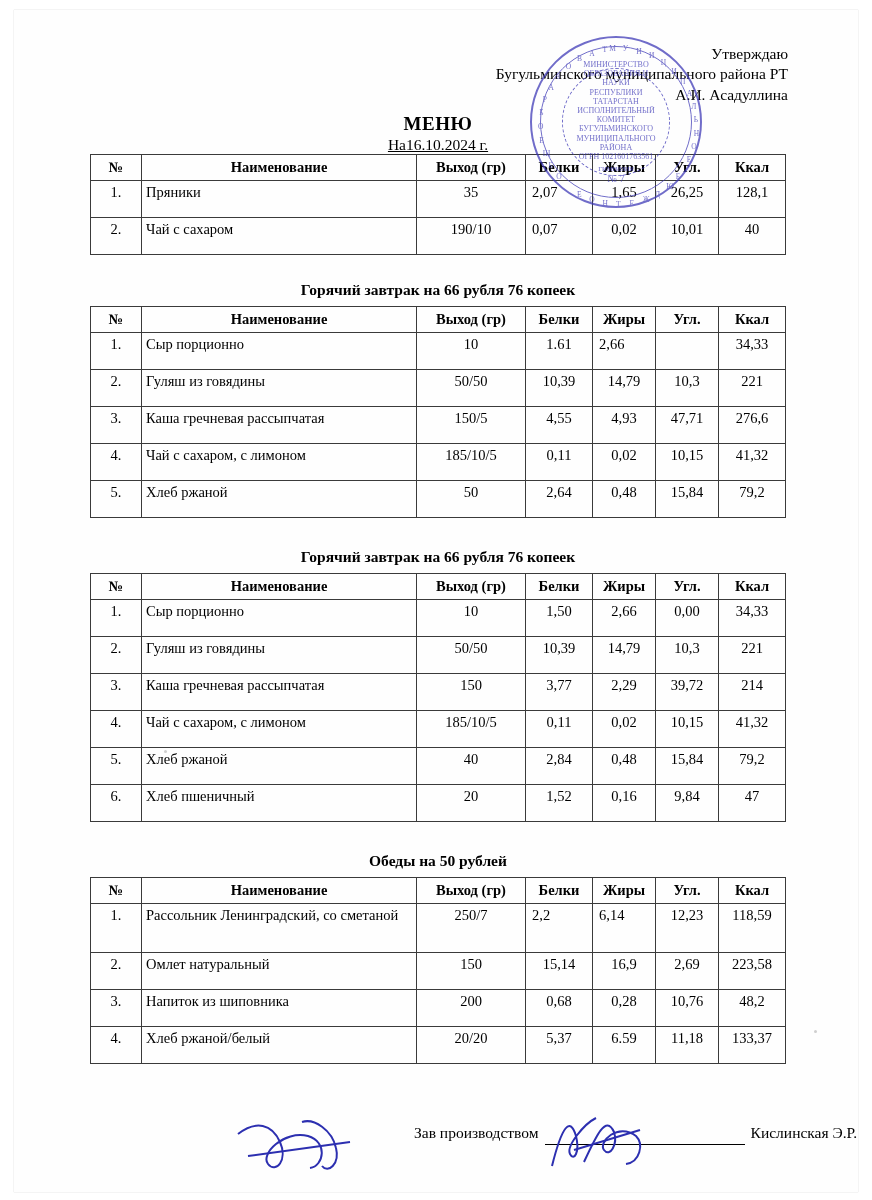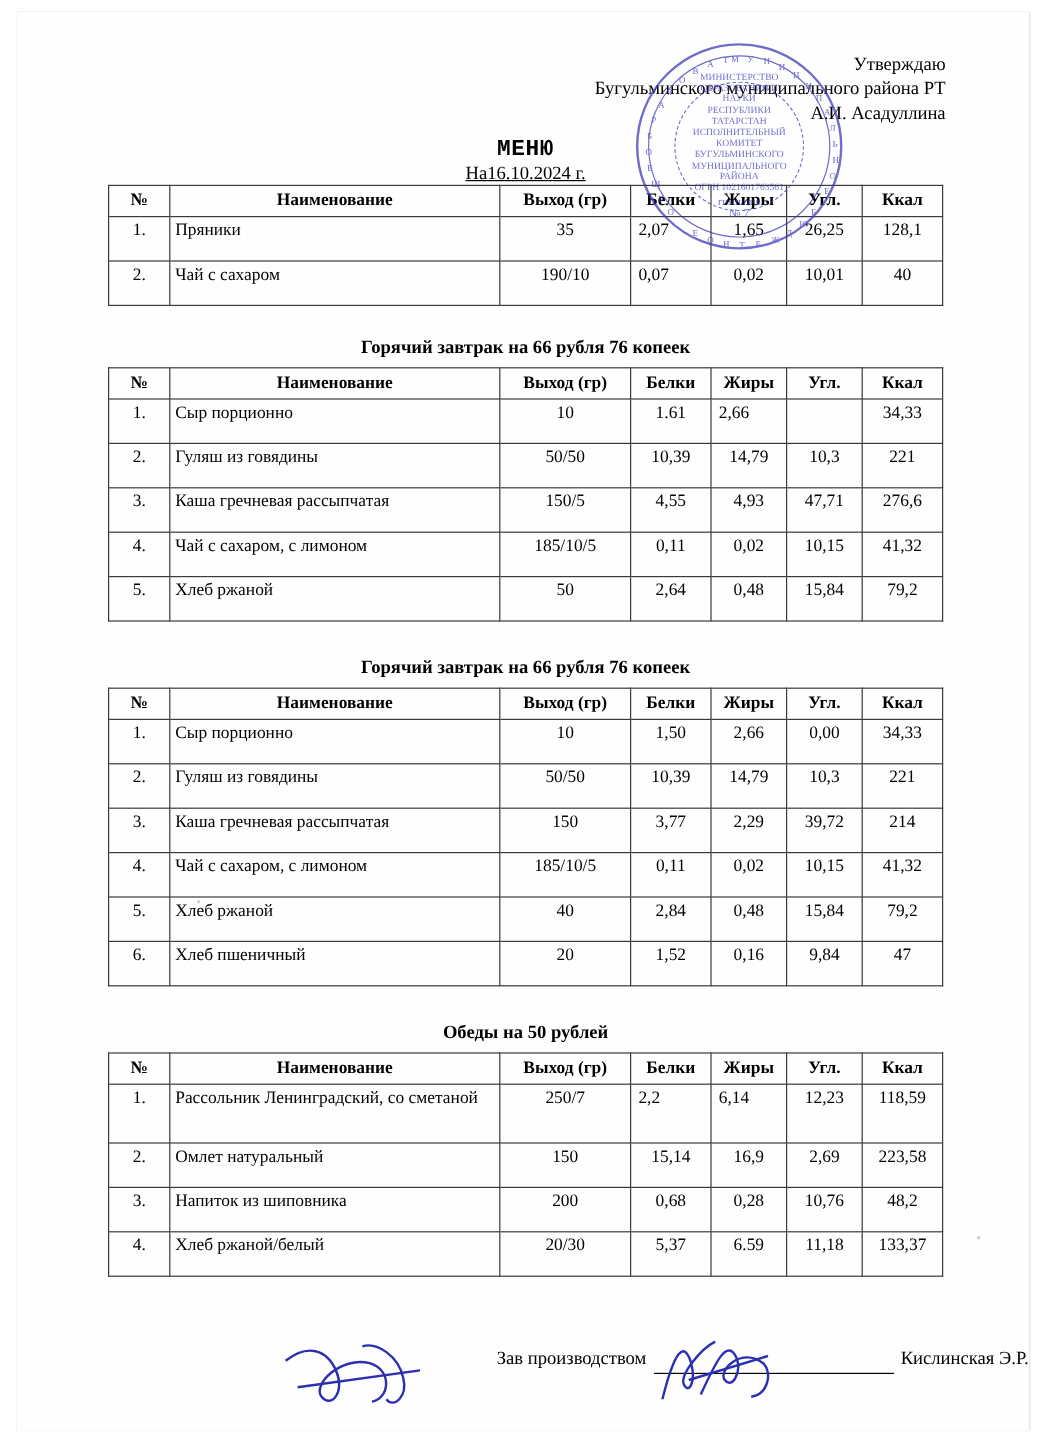--- a/index.html
+++ b/index.html
@@ -46,21 +46,20 @@
   }
 
   .title-block {
     text-align: center;
     margin-top: 8px;
   }
   .doc-title {
     font-size: 19px;
     font-weight: bold;
     letter-spacing: 0.5px;
-    font-family: Liberation Mono, monospace;
   }
   .doc-date {
     font-size: 15.5px;
     text-decoration: underline;
     margin-top: 1px;
   }
 
   .section-title {
     text-align: center;
     font-size: 15.5px;
@@ -411,21 +410,21 @@
             <td class="c-name">Напиток из шиповника</td>
             <td class="c-out">200</td>
             <td class="c-b">0,68</td>
             <td class="c-f">0,28</td>
             <td class="c-c">10,76</td>
             <td class="c-k">48,2</td>
           </tr>
           <tr class="tall">
             <td class="c-num">4.</td>
             <td class="c-name">Хлеб ржаной/белый</td>
-            <td class="c-out">20/30</td>
+            <td class="c-out">20/20</td>
             <td class="c-b">5,37</td>
             <td class="c-f">6.59</td>
             <td class="c-c">11,18</td>
             <td class="c-k">133,37</td>
           </tr>
         </tbody>
       </table>
 
       <div class="signatures">
         <div class="sig-row">

